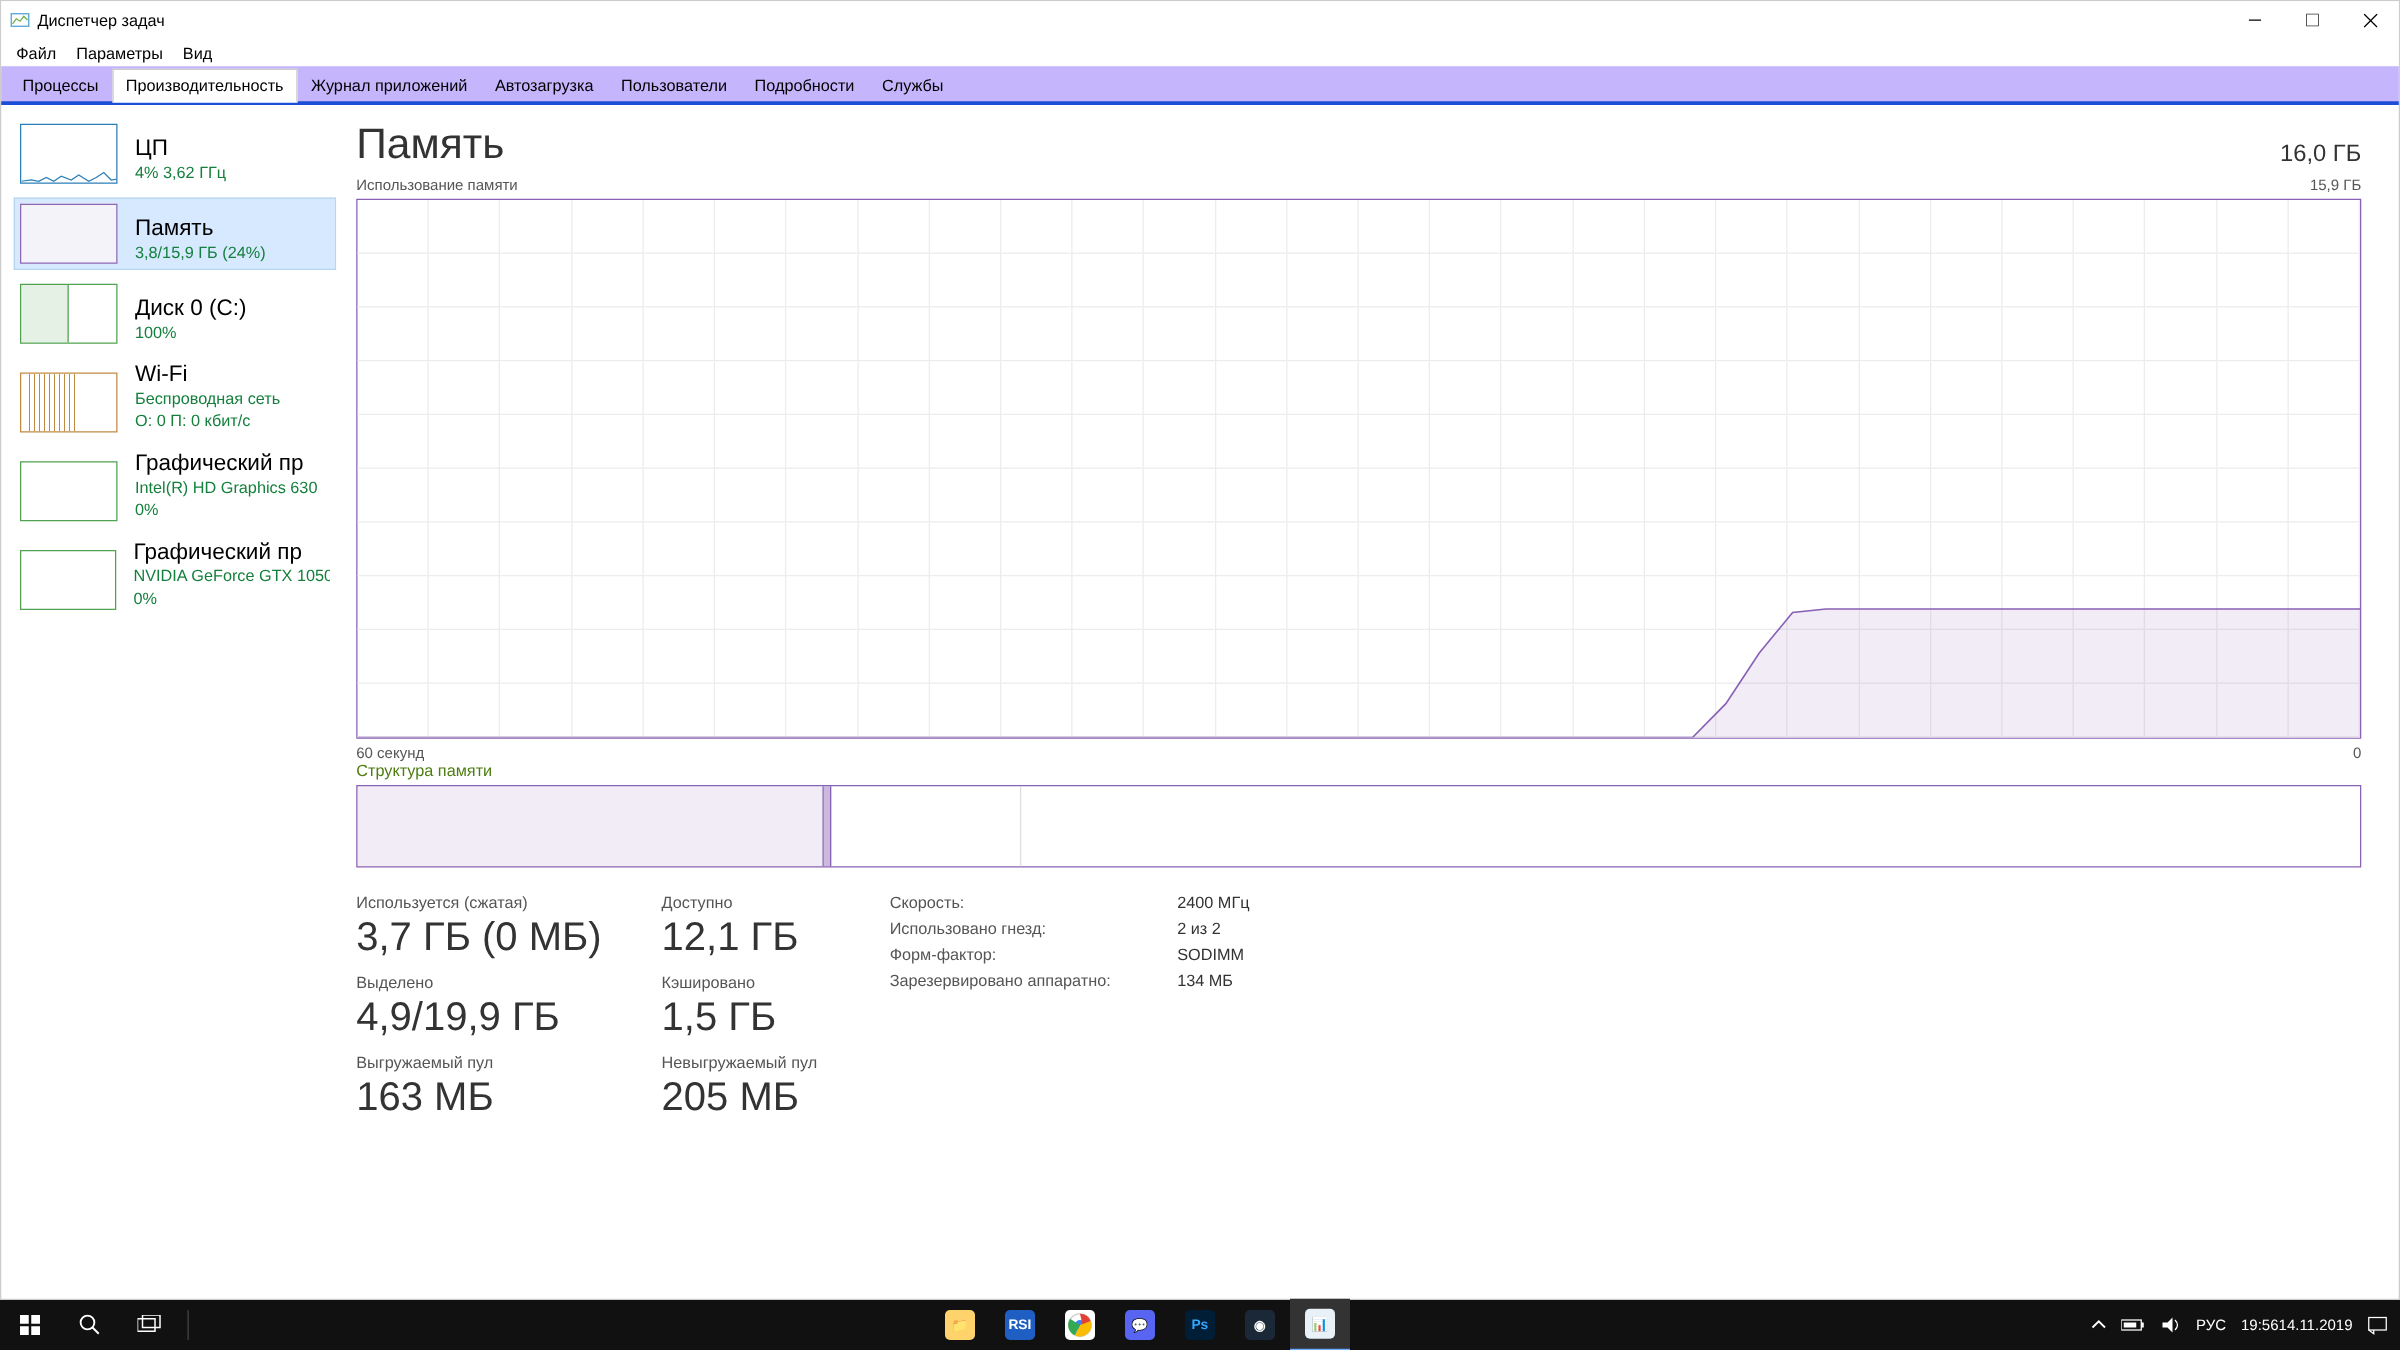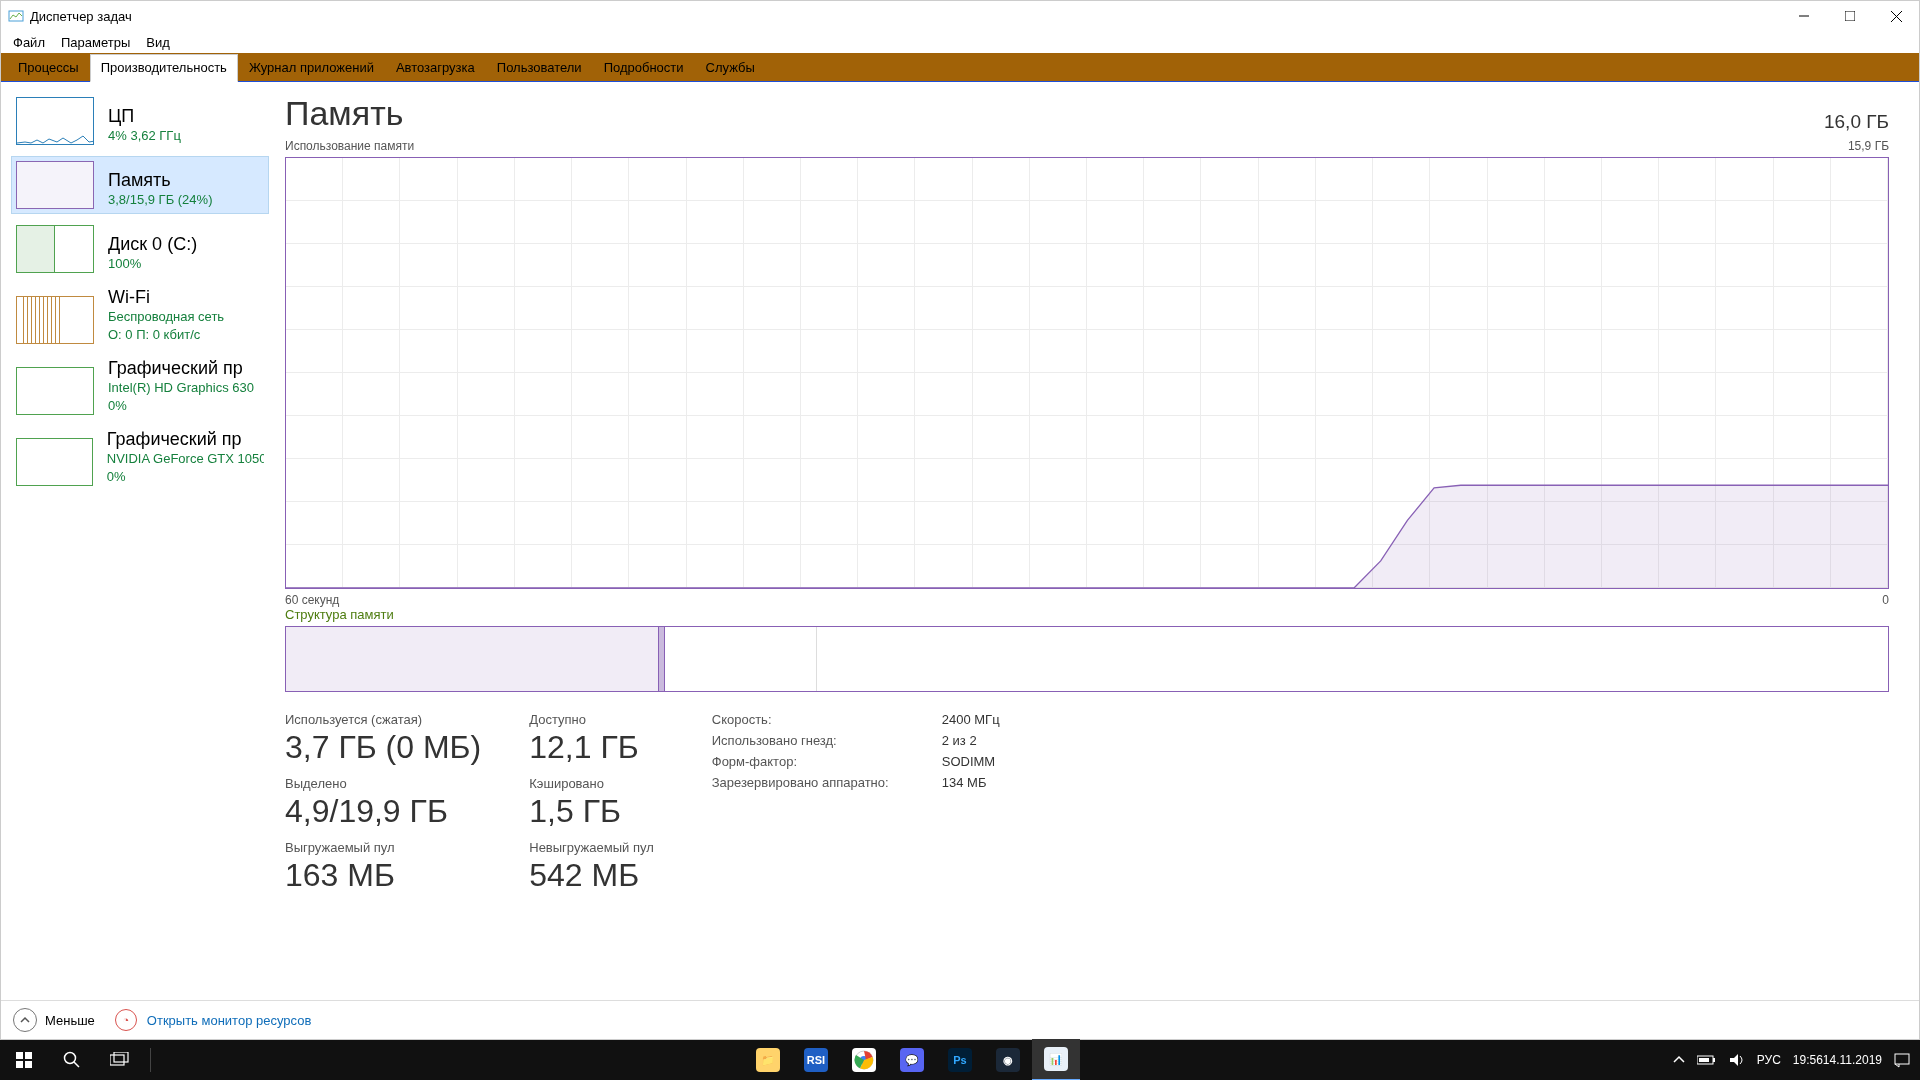--- a/index.html
+++ b/index.html
@@ -5,21 +5,21 @@
 html,body{margin:0;padding:0;width:1920px;height:1080px;font-family:"Segoe UI",Arial,sans-serif;background:#fff;color:#000;overflow:hidden;font-size:13px}
 
 .window{display:flex;flex-direction:column;height:1040px;background:#fff;border:1px solid #ccc;box-sizing:border-box}
 .titlebar{height:30px;display:flex;align-items:center;padding-left:7px;background:#fff}
 .titlebar .app-icon{width:16px;height:16px;margin-right:6px}
 .titlebar .title{flex:1;font-size:13px;color:#000}
 .titlebar .winbtns{display:flex}
 .titlebar .winbtn{width:46px;height:30px;display:flex;align-items:center;justify-content:center;color:#000}
 .menubar{height:22px;display:flex;align-items:center;padding:0 4px;background:#fff}
 .menubar span{padding:2px 8px;font-size:13px;color:#000}
-.tabs{height:28px;display:flex;border-bottom:1px solid #1d4ed8;padding-left:6px;background:#a16207}
+.tabs{height:28px;display:flex;align-items:flex-end;border-bottom:3px solid #1d4ed8;padding-left:6px;background:#c4b5fd}
 .tab{padding:5px 10px;font-size:13px;color:#000;border:1px solid transparent;position:relative;top:1px}
 .tab.active{border:1px solid #ccc;border-bottom-color:#fff;background:#fff}
 .body{flex:1;display:flex;overflow:hidden}
 .sidebar{width:268px;padding:10px 0 0 10px;box-sizing:border-box;overflow:hidden}
 .nav-item{display:flex;align-items:flex-end;padding:4px 4px;border:1px solid transparent;margin-bottom:6px}
 .nav-item.selected{background:#d6e9ff;border:1px solid #b6d6f0}
 .nav-thumb{width:78px;height:48px;border:1px solid #aaa;margin-right:14px;background:#fff;box-sizing:border-box;position:relative;overflow:hidden}
 .nav-item.selected .nav-thumb{background:#f5f3fa;border-color:#8a66b3}
 .nav-title{font-size:18px;color:#000;margin-top:-2px}
 .nav-sub{font-size:13px;color:#15803d;line-height:18px}
@@ -496,21 +496,21 @@
           <div class="stat-lg">4,9/19,9 ГБ</div>
           <div class="stat-sm">Выгружаемый пул</div>
           <div class="stat-lg">163 МБ</div>
         </div>
         <div class="stat-col">
           <div class="stat-sm">Доступно</div>
           <div class="stat-lg">12,1 ГБ</div>
           <div class="stat-sm">Кэшировано</div>
           <div class="stat-lg">1,5 ГБ</div>
           <div class="stat-sm">Невыгружаемый пул</div>
-          <div class="stat-lg">542 МБ</div>
+          <div class="stat-lg">205 МБ</div>
         </div>
         <div class="stat-col" style="margin-left:10px">
           <div class="kv">
               <div class="k">Скорость:</div>
               <div>2400 МГц</div>
             </div>
           <div class="kv">
               <div class="k">Использовано гнезд:</div>
               <div>2 из 2</div>
             </div>
@@ -520,30 +520,20 @@
             </div>
           <div class="kv">
               <div class="k">Зарезервировано аппаратно:</div>
               <div>134 МБ</div>
             </div>
         </div>
       </div>
     </div>
   </div>
 
-  <div class="footer">
-    <div class="circle">
-        <svg width="10" height="10">
-          <polyline points="1,7 5,3 9,7" fill="none" stroke="#555" stroke-width="1.5"></polyline>
-        </svg>
-      </div>
-    <span>Меньше</span>
-    <div class="link-icon">◔</div>
-    <span class="link">Открыть монитор ресурсов</span>
-  </div>
 </div>
 
 <div class="taskbar">
   <div class="tbtn">
       <svg width="16" height="16">
         <rect x="0" y="0" width="7" height="7" fill="#fff"></rect>
         <rect x="9" y="0" width="7" height="7" fill="#fff"></rect>
         <rect x="0" y="9" width="7" height="7" fill="#fff"></rect>
         <rect x="9" y="9" width="7" height="7" fill="#fff"></rect>
       </svg>

